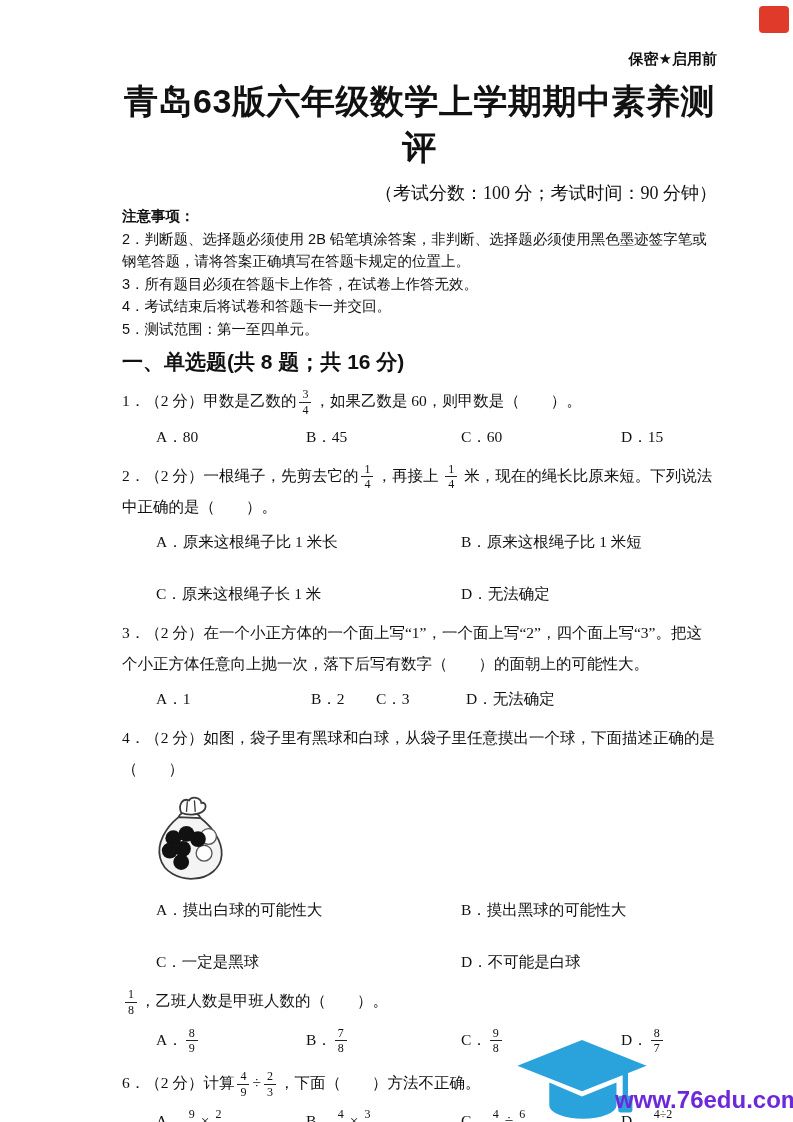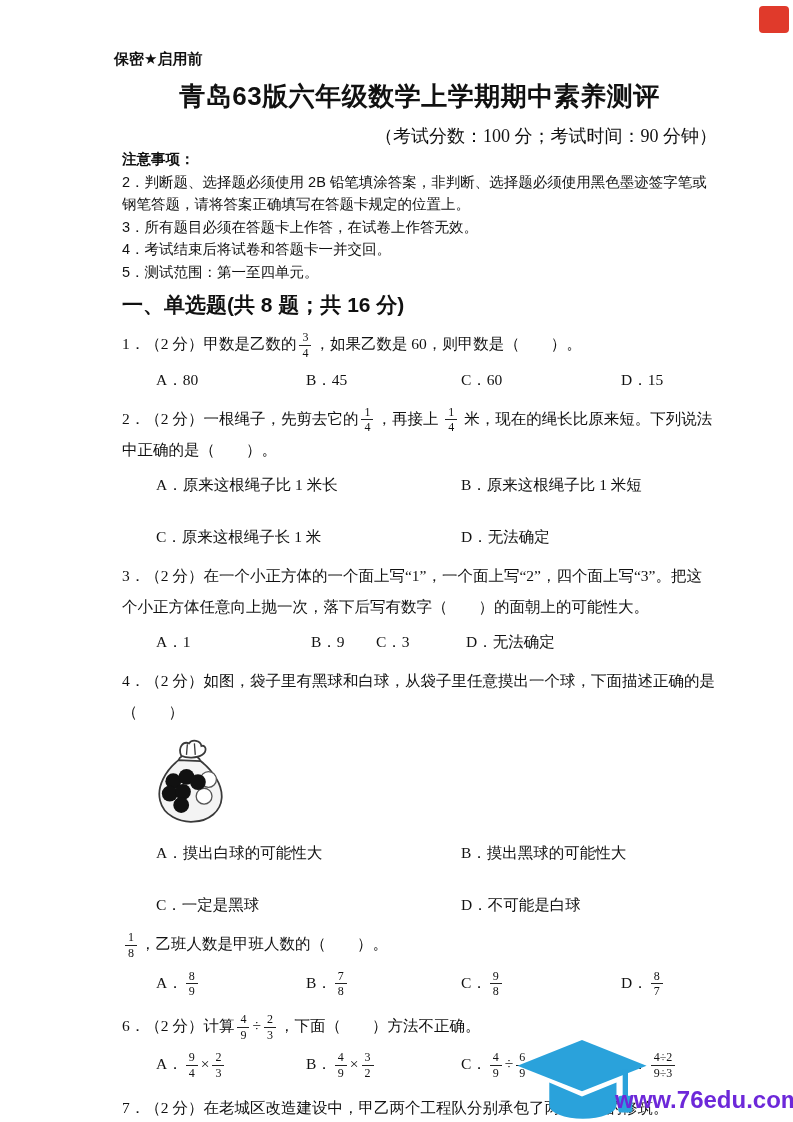--- a/index.html
+++ b/index.html
@@ -9,25 +9,25 @@
     margin:0 auto;
     background:#ffffff;
     overflow:hidden;
     font-family:"Liberation Serif","DejaVu Serif",serif;
     color:#111;
   }
   .content{padding:50px 76px 0 122px;}
 
   .classification{
     font-family:"Liberation Sans","DejaVu Sans",sans-serif;
-    font-weight:bold;font-size:15px;margin-left:-8px;
+    font-weight:bold;font-size:15px;margin-left:-8px;text-align:right;
   }
   .title{
     font-family:"Liberation Sans","DejaVu Sans",sans-serif;
-    font-weight:bold;font-size:26px;text-align:center;
+    font-weight:bold;font-size:34px;text-align:center;
     margin-top:10px;letter-spacing:0.5px;
   }
   .subtitle{font-size:18px;text-align:right;margin-top:10px;}
 
   .notice{margin-top:0;font-family:"Liberation Sans","DejaVu Sans",sans-serif;font-size:14.5px;line-height:22.5px;}
   .notice-heading{font-weight:bold;}
 
   .section-heading{
     font-family:"Liberation Sans","DejaVu Sans",sans-serif;
     font-weight:bold;font-size:21px;margin-top:8px;
@@ -104,21 +104,21 @@
     <div class="opt-row cols2">
       <span class="opt">A．原来这根绳子比 1 米长</span>
       <span class="opt">B．原来这根绳子比 1 米短</span>
       <span class="opt">C．原来这根绳子长 1 米</span>
       <span class="opt">D．无法确定</span>
     </div>
 
     <p class="q">3．（2 分）在一个小正方体的一个面上写“1”，一个面上写“2”，四个面上写“3”。把这个小正方体任意向上抛一次，落下后写有数字（　　）的面朝上的可能性大。</p>
     <div class="opt-row cols4-q3">
       <span class="opt">A．1</span>
-      <span class="opt">B．9</span>
+      <span class="opt">B．2</span>
       <span class="opt">C．3</span>
       <span class="opt">D．无法确定</span>
     </div>
 
     <p class="q">4．（2 分）如图，袋子里有黑球和白球，从袋子里任意摸出一个球，下面描述正确的是（　　）</p>
     <div class="bag">
       <svg width="88" height="92" viewBox="0 0 100 104">
 
         <path d="M37,26 C22,38 12,56 16,72 C20,89 38,97 54,96 C72,95 85,84 86,69 C87,54 76,38 62,27 Z" fill="#f4f4f4" stroke="#3a3a3a" stroke-width="2"></path>
 

